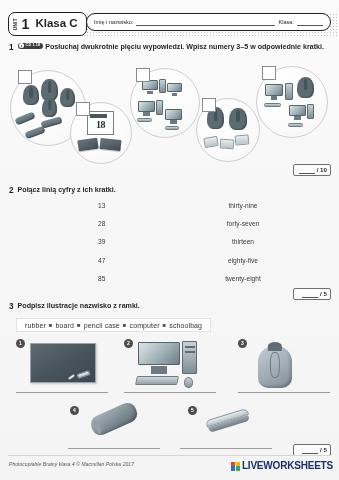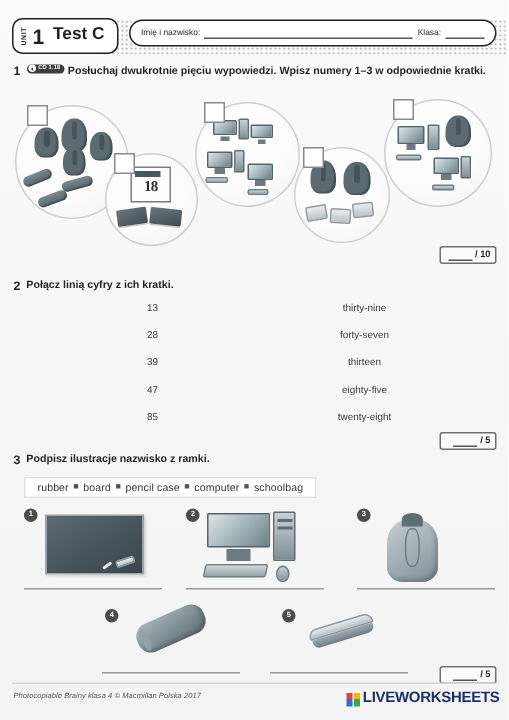--- a/index.html
+++ b/index.html
@@ -471,38 +471,38 @@
 <body>
 
 <div class="page">
 
   <div class="header">
     <div class="dotband"></div>
 
     <div class="unit-badge">
       <span class="unit-word">UNIT</span>
       <span class="unit-num">1</span>
-      <span class="unit-test">Test C</span>
+      <span class="unit-test">Klasa C</span>
     </div>
 
     <div class="name-field">
       <span class="nf-label">Imię i nazwisko:</span>
       <span class="nf-rule"></span>
       <span class="nf-label">Klasa:</span>
       <span class="nf-rule short"></span>
     </div>
   </div>
 
   <div class="ex-head" style="left:9px; top:43px; width:318px;">
     <span class="ex-num">1</span>
     <span class="ex-text">
       <span class="audio-badge">
         <span class="cd"></span>
         <span class="txt">CD 1.18</span>
-      </span><span>Posłuchaj dwukrotnie pięciu wypowiedzi. Wpisz numery 1–3 w odpowiednie kratki.</span>
+      </span><span>Posłuchaj dwukrotnie pięciu wypowiedzi. Wpisz numery 3–5 w odpowiednie kratki.</span>
     </span>
   </div>
 
   <div class="pic-area">
 
     <div class="circle" style="left:2px; top:10px; width:74px; height:74px;">
       <div class="bag" style="left:12px; top:14px; width:16px; height:20px;"></div>
       <div class="bag" style="left:30px; top:8px; width:17px; height:22px;"></div>
       <div class="bag" style="left:49px; top:17px; width:15px; height:19px;"></div>
       <div class="bag" style="left:31px; top:27px; width:15px; height:19px;"></div>

